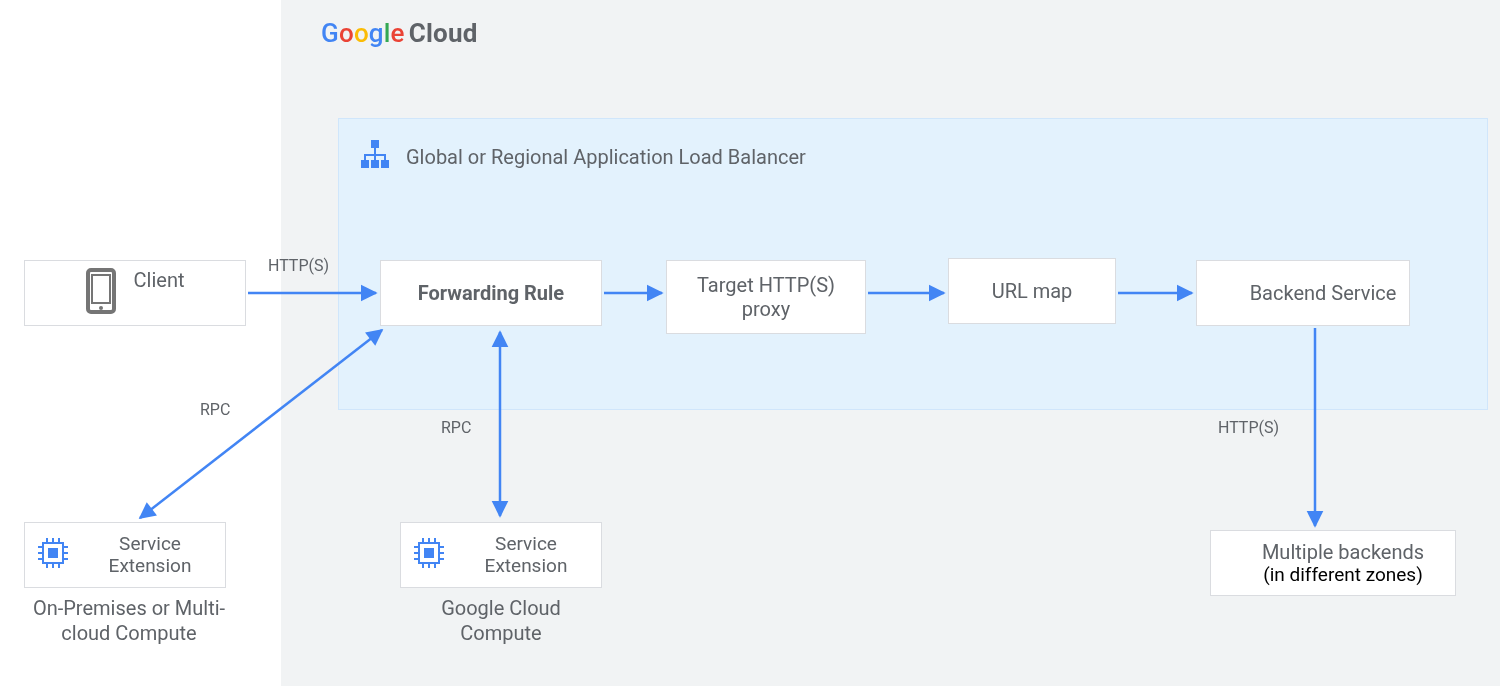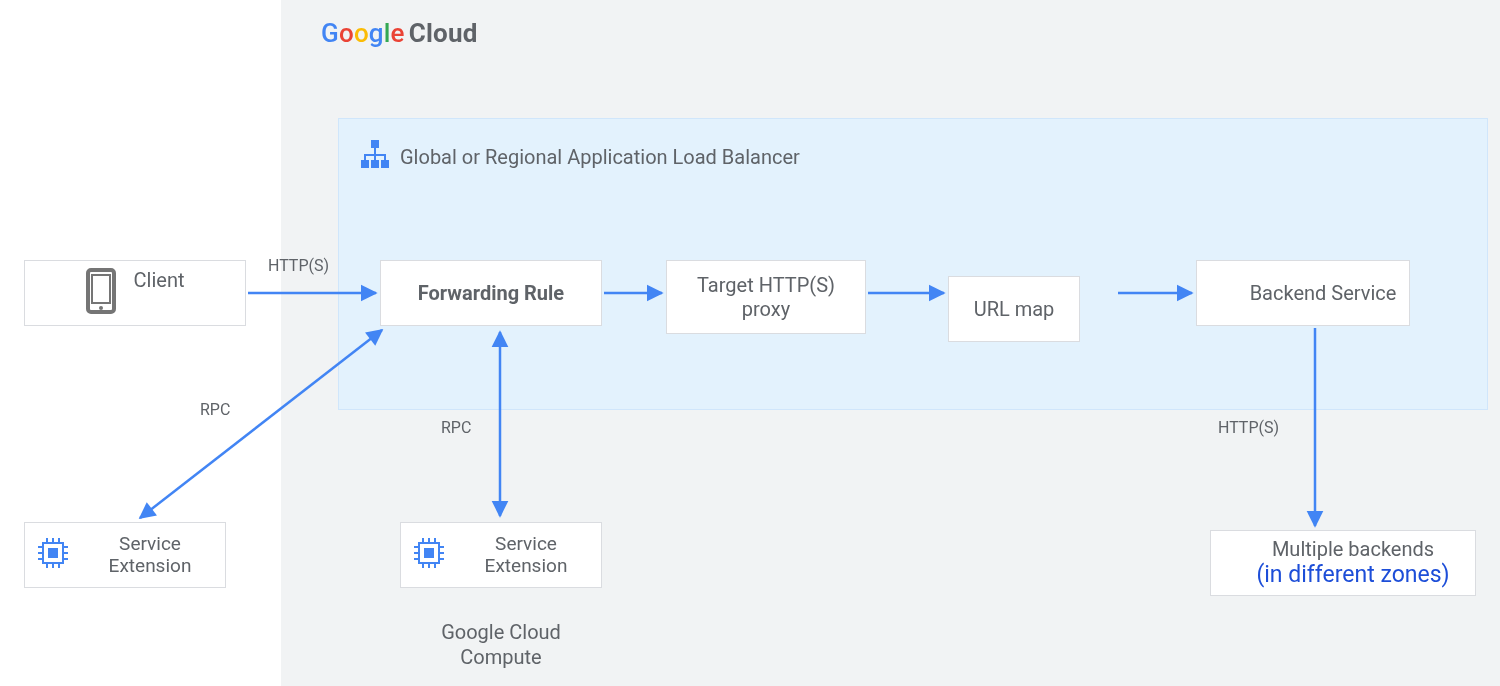--- a/index.html
+++ b/index.html
@@ -7,29 +7,29 @@
   .cloud-bg{position:absolute;left:281px;top:0;width:1219px;height:686px;background:#f1f3f4;}
   .logo{position:absolute;left:321px;top:18px;font-size:26px;letter-spacing:0.2px;}
   .logo .g1{color:#4285F4;font-weight:500;}
   .logo .g2{color:#EA4335;font-weight:500;}
   .logo .g3{color:#FBBC05;font-weight:500;}
   .logo .g4{color:#4285F4;font-weight:500;}
   .logo .g5{color:#34A853;font-weight:500;}
   .logo .g6{color:#EA4335;font-weight:500;}
   .logo .cloud{color:#5f6368;font-weight:700;margin-left:4px;}
   .lb-box{position:absolute;left:338px;top:118px;width:1148px;height:290px;background:#e3f2fd;border:1px solid #d0e6fb;}
-  .lb-title-row{position:absolute;left:358px;top:138px;display:flex;align-items:center;gap:8px;}
+  .lb-title-row{position:absolute;left:358px;top:138px;display:flex;align-items:center;gap:14px;}
   .lb-title{font-size:20px;color:#5f6368;}
   .node{position:absolute;background:#fff;border:1px solid #dadce0;display:flex;align-items:center;justify-content:center;text-align:center;font-size:20px;color:#5f6368;box-sizing:border-box;padding:0 8px;}
   .node.small{font-size:19px;}
   .sublabel{position:absolute;text-align:center;font-size:20px;color:#5f6368;line-height:1.25;}
   .edge-label{position:absolute;font-size:16px;color:#5f6368;}
   .chip-icon{display:inline-block;}
   svg.abs{position:absolute;left:0;top:0;pointer-events:none;}
-  .multi-sub{font-size:23px;color:#1d4ed8;}
+  .multi-sub{font-size:19px;color:#000000;}
   .client-inner{display:flex;align-items:flex-start;gap:18px;}
 </style>
 </head>
 <body>
 
 <div class="canvas">
   <div class="cloud-bg"></div>
 
   <div class="logo">
     <span class="g1">G</span><span class="g2">o</span><span class="g3">o</span><span class="g4">g</span><span class="g5">l</span><span class="g6">e</span><span class="cloud">Cloud</span>
@@ -69,21 +69,21 @@
   </div>
 
   <div class="node" style="left:380px;top:260px;width:222px;height:66px;font-weight:bold;">
     <span>Forwarding Rule</span>
   </div>
 
   <div class="node" style="left:666px;top:260px;width:200px;height:74px;line-height:1.2;">
     <span>Target HTTP(S) proxy</span>
   </div>
 
-  <div class="node" style="left:948px;top:276px;width:132px;height:66px;">
+  <div class="node" style="left:948px;top:258px;width:168px;height:66px;">
     <span>URL map</span>
   </div>
 
   <div class="node" style="left:1196px;top:260px;width:214px;height:66px;padding-left:48px;">
     <span>Backend Service</span>
   </div>
 
   <div class="node small" style="left:24px;top:522px;width:202px;height:66px;justify-content:flex-start;gap:12px;padding-left:10px;">
     <span class="chip-icon">
       <svg width="36" height="36" viewBox="0 0 36 36">
@@ -100,20 +100,21 @@
             <line x1="3" y1="18" x2="8" y2="18"></line>
             <line x1="3" y1="24" x2="8" y2="24"></line>
           <line x1="28" y1="12" x2="33" y2="12"></line>
             <line x1="28" y1="18" x2="33" y2="18"></line>
             <line x1="28" y1="24" x2="33" y2="24"></line>
         </g>
       </svg>
     </span>
     <span style="line-height:1.15;">Service Extension</span>
   </div>
+  <div class="sublabel" style="left:24px;top:596px;width:210px;">On-Premises or Multi-cloud Compute</div>
 
   <div class="node small" style="left:400px;top:522px;width:202px;height:66px;justify-content:flex-start;gap:12px;padding-left:10px;">
     <span class="chip-icon">
       <svg width="36" height="36" viewBox="0 0 36 36">
         <rect x="8" y="8" width="20" height="20" fill="none" stroke="#4285F4" stroke-width="2"></rect>
         <rect x="13" y="13" width="10" height="10" fill="#4285F4"></rect>
         <g stroke="#4285F4" stroke-width="2">
           <line x1="12" y1="3" x2="12" y2="8"></line>
             <line x1="18" y1="3" x2="18" y2="8"></line>
             <line x1="24" y1="3" x2="24" y2="8"></line>
@@ -124,23 +125,23 @@
             <line x1="3" y1="18" x2="8" y2="18"></line>
             <line x1="3" y1="24" x2="8" y2="24"></line>
           <line x1="28" y1="12" x2="33" y2="12"></line>
             <line x1="28" y1="18" x2="33" y2="18"></line>
             <line x1="28" y1="24" x2="33" y2="24"></line>
         </g>
       </svg>
     </span>
     <span style="line-height:1.15;">Service Extension</span>
   </div>
-  <div class="sublabel" style="left:400px;top:620px;width:202px;">Google Cloud Compute</div>
+  <div class="sublabel" style="left:400px;top:596px;width:202px;">Google Cloud Compute</div>
 
-  <div class="node" style="left:1210px;top:530px;width:266px;height:66px;flex-direction:column;line-height:1.2;padding-left:28px;">
+  <div class="node" style="left:1210px;top:530px;width:246px;height:66px;flex-direction:column;line-height:1.2;padding-left:28px;">
     <span>Multiple backends</span>
     <span class="multi-sub">(in different zones)</span>
   </div>
 
   <div class="edge-label" style="left:268px;top:256px;">HTTP(S)</div>
   <div class="edge-label" style="left:200px;top:400px;">RPC</div>
   <div class="edge-label" style="left:441px;top:418px;">RPC</div>
   <div class="edge-label" style="left:1218px;top:418px;">HTTP(S)</div>
 
   <svg class="abs" width="1500" height="686">

